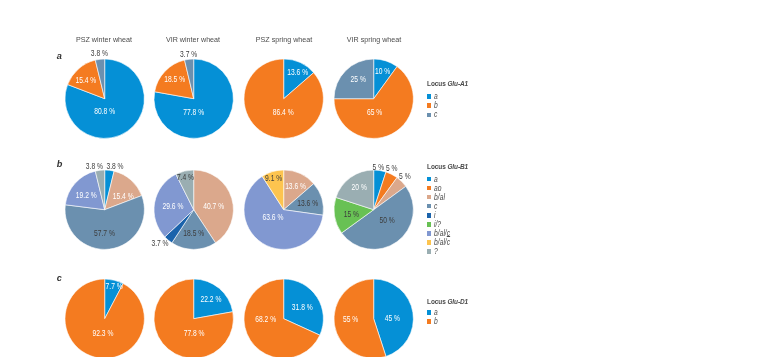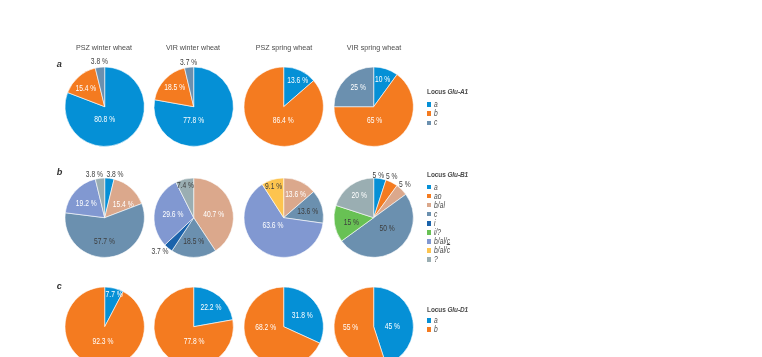--- a/index.html
+++ b/index.html
@@ -1,19 +1,19 @@
 <!DOCTYPE html>
 <html><head>
 <meta charset="utf-8">
 <style>
   html,body{margin:0;padding:0;background:#ffffff;}
   body{width:762px;height:357px;overflow:hidden;position:relative;
        font-family:"Liberation Sans",sans-serif;
        -webkit-font-smoothing:antialiased;}
-  #fig{position:absolute;left:0;top:16px;width:762px;height:312px;}
+  #fig{position:absolute;left:0;top:8px;width:762px;height:312px;}
   .col-title{position:absolute;font-size:8.1px;color:#4c4c4c;white-space:nowrap;
              transform:translate(-50%,-50%) scaleX(0.885);letter-spacing:0px;}
   .panel-label{position:absolute;font-size:9.2px;font-style:italic;font-weight:bold;
                color:#333333;white-space:nowrap;transform:translateY(-50%);}
   .legend-title{position:absolute;font-size:8.1px;color:#4a4a4a;white-space:nowrap;
                 transform:translateY(-50%) scaleX(0.80);transform-origin:left center;
                 font-weight:bold;letter-spacing:-0.1px;}
   .legend-title .it{font-style:italic;}
   .legend-row{position:absolute;display:flex;align-items:center;white-space:nowrap;}
   .legend-sw{width:4.6px;height:4.6px;flex:0 0 auto;}

